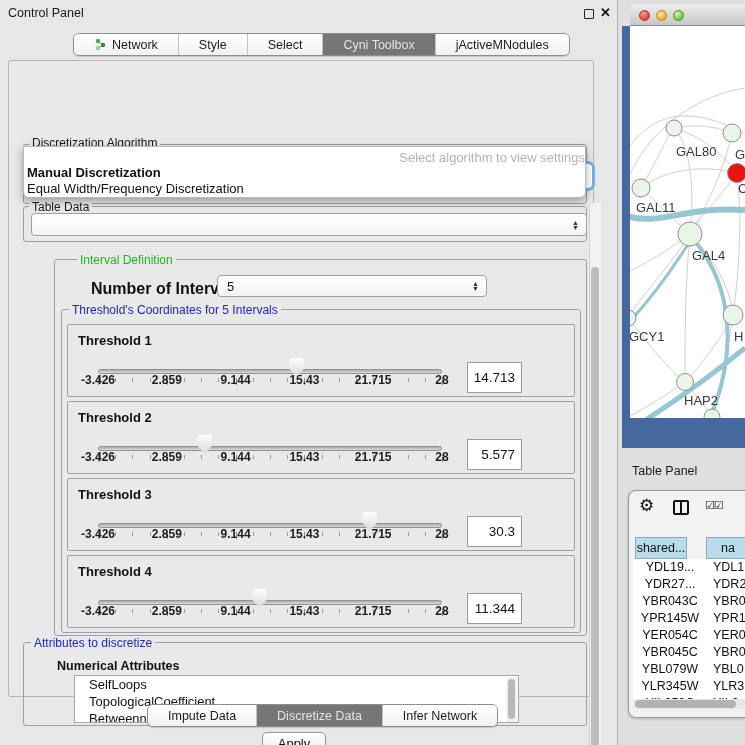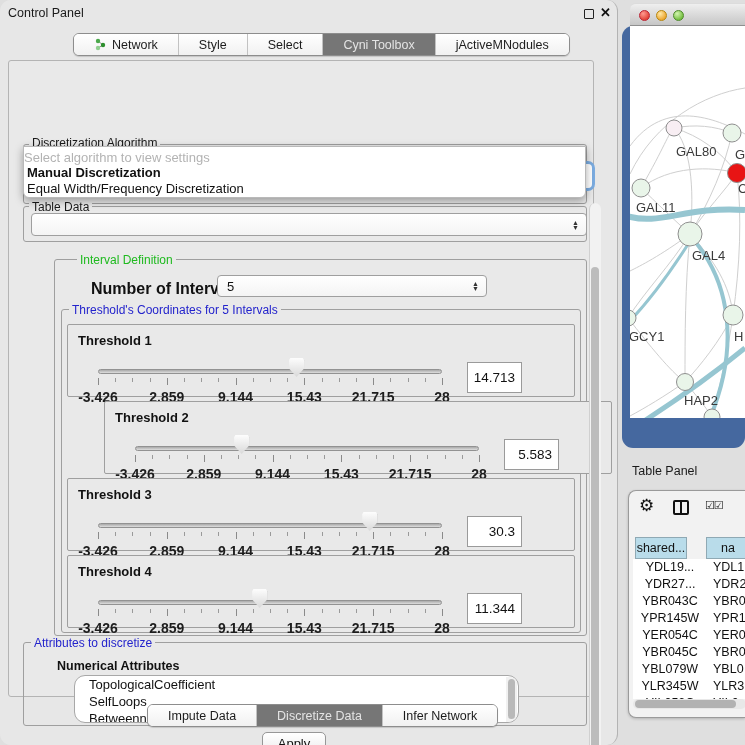--- a/index.html
+++ b/index.html
@@ -1,18 +1,18 @@
 <!DOCTYPE html>
 <html><head>
 <meta charset="utf-8">
 <style>
   * { margin:0; padding:0; box-sizing:border-box; }
   html,body { width:745px; height:745px; overflow:hidden;
     font-family:"Liberation Sans", sans-serif; background:#dfdfdf; }
-  .abs { position:absolute;border-radius:11px; }
+  .abs { position:absolute; }
 
   
   #control-panel { left:0; top:0; width:618px; height:745px; background:#e7e7e7;
     border-right:1px solid #b3b3b3; }
   #cp-titlebar { left:0; top:0; width:618px; height:26px; }
   #cp-title { left:8px; top:6px; font-size:12.5px; color:#1a1a1a; }
   #float-btn { left:584px; top:9px; width:10px; height:10px; border:1.5px solid #222; border-radius:1px; }
   #close-btn { left:600px; top:5px; font-size:13px; font-weight:bold; color:#111; }
 
   
@@ -39,41 +39,41 @@
   .combo { position:absolute; background:linear-gradient(#ffffff,#f4f4f4);
     border:1px solid #9f9f9f; border-radius:4px; font-size:13px; color:#111;
     display:flex; align-items:center; padding-left:9px; }
   .spinner { position:absolute; right:7px; top:50%; transform:translateY(-50%);
     display:flex; flex-direction:column; line-height:5px; font-size:7px; color:#333; }
 
   
   #algo-popup { left:14px; top:85px; width:563px; height:52px; background:#fff;
     border:1px solid #b9b9b9; border-radius:0 0 6px 6px;
     box-shadow:0 3px 8px rgba(0,0,0,.35); z-index:5; font-size:13px; }
-  #algo-placeholder { position:absolute; top:3px; width:100%; text-align:left; color:#b3b3b3; }
+  #algo-placeholder { position:absolute; top:3px; width:100%; text-align:right; color:#b3b3b3; }
   .algo-option { position:absolute; left:3px; color:#111; }
   #algo-opt-0 { top:18px; font-weight:bold; }
   #algo-opt-1 { top:34px; }
   #algo-combo-behind { left:20px; top:100px; width:566px; height:30px; border:3px solid #7bace0;
     border-radius:7px; background:#fff; }
 
   
   .thr-box { position:absolute; left:58px; width:508px; height:73px;
     border:1px solid #9f9f9f; border-radius:2px; background:#e9e9e9; }
   .thr-label { position:absolute; left:10px; top:8px; font-size:13px; font-weight:bold; color:#111; }
   .slider-track { position:absolute; left:30px; top:44px; width:344px; height:5px;
     border:1px solid #929292; border-radius:3px; background:linear-gradient(#a9a9a9,#dedede); }
   .slider-thumb { position:absolute; top:33px; width:15px; height:19px;
     background:linear-gradient(#fdfdfd,#d9d9d9);
     clip-path:polygon(8% 0,92% 0,100% 12%,100% 55%,50% 100%,0 55%,0 12%);
     filter:drop-shadow(0 0 1px #777); }
   .ticks { position:absolute; left:0; top:0; width:100%; height:100%; }
   .tick { position:absolute; top:53px; width:1px; height:4px; background:#9a9a9a; }
   .tick.major { height:7px; background:#8a8a8a; }
-  .tick-label { position:absolute; top:64px; transform:translateX(-50%); font-size:14px;
+  .tick-label { position:absolute; top:48px; transform:translateX(-50%); font-size:12px;
     font-weight:bold; color:#1d1d1d; }
   .thr-field { position:absolute; left:399px; top:37px; width:55px; height:31px;
     background:#fff; border:1px solid #9a9a9a; font-size:13.5px; color:#111;
     display:flex; align-items:center; justify-content:flex-end; padding-right:6px; }
 
   
   #attr-list { left:65px; top:614px; width:445px; height:48px; background:#fff;
     border:1px solid #a8a8a8; overflow:hidden; font-size:13px; color:#111; }
   .attr-item { padding:1px 0 1px 14px; line-height:15px; white-space:nowrap; }
   #attr-scroll { position:absolute; right:1px; top:1px; width:11px; height:46px; background:#f1f1f1; }
@@ -226,21 +226,21 @@
           <div class="tick-label" style="left: 30px;">-3.426</div>
           <div class="tick-label" style="left: 98.8px;">2.859</div>
           <div class="tick-label" style="left: 167.6px;">9.144</div>
           <div class="tick-label" style="left: 236.4px;">15.43</div>
           <div class="tick-label" style="left: 305.2px;">21.715</div>
           <div class="tick-label" style="left: 374px;">28</div>
         </div>
       <div class="slider-thumb" style="left: 221.056px;"></div>
       <div class="thr-field">14.713</div>
     </div>
-    <div class="thr-box" style="top:340px;margin-left:37px;">
+    <div class="thr-box" style="top:340px;">
       <span class="thr-label">Threshold 2</span>
       <div class="slider-track"></div>
       <div class="ticks">
           <div class="tick major" style="left: 30px;"></div>
           <div class="tick" style="left: 47.2px;"></div>
           <div class="tick" style="left: 64.4px;"></div>
           <div class="tick" style="left: 81.6px;"></div>
           <div class="tick major" style="left: 98.8px;"></div>
           <div class="tick" style="left: 116px;"></div>
           <div class="tick" style="left: 133.2px;"></div>
@@ -259,21 +259,21 @@
           <div class="tick" style="left: 356.8px;"></div>
           <div class="tick major" style="left: 374px;"></div>
           <div class="tick-label" style="left: 30px;">-3.426</div>
           <div class="tick-label" style="left: 98.8px;">2.859</div>
           <div class="tick-label" style="left: 167.6px;">9.144</div>
           <div class="tick-label" style="left: 236.4px;">15.43</div>
           <div class="tick-label" style="left: 305.2px;">21.715</div>
           <div class="tick-label" style="left: 374px;">28</div>
         </div>
       <div class="slider-thumb" style="left: 129.139px;"></div>
-      <div class="thr-field">5.583</div>
+      <div class="thr-field">5.577</div>
     </div>
     <div class="thr-box" style="top:417px;">
       <span class="thr-label">Threshold 3</span>
       <div class="slider-track"></div>
       <div class="ticks">
           <div class="tick major" style="left: 30px;"></div>
           <div class="tick" style="left: 47.2px;"></div>
           <div class="tick" style="left: 64.4px;"></div>
           <div class="tick" style="left: 81.6px;"></div>
           <div class="tick major" style="left: 98.8px;"></div>
@@ -337,22 +337,22 @@
         </div>
       <div class="slider-thumb" style="left: 184.178px;"></div>
       <div class="thr-field">11.344</div>
     </div>
 
     <div class="group" style="left:14px; top:581px; width:564px; height:84px;"></div>
     <span class="group-label lbl-blue" style="left:22px; top:575px;">Attributes to discretize</span>
     <span class="abs" style="left:48px; top:598px; font-size:12.5px; font-weight:bold; color:#111;">Numerical Attributes</span>
     <div class="abs" id="attr-list">
       <div id="attr-items">
+          <div class="attr-item">SelfLoops</div>
           <div class="attr-item">TopologicalCoefficient</div>
-          <div class="attr-item">SelfLoops</div>
           <div class="attr-item">BetweennessCentrality</div>
         </div>
       <div id="attr-scroll">
         <div id="attr-scroll-thumb"></div>
       </div>
     </div>
 
     <div class="aqua-btn" style="left:253px; top:671px; width:64px; height:22px;">Apply</div>
 
     <div class="abs" id="cp-scroll"></div>

